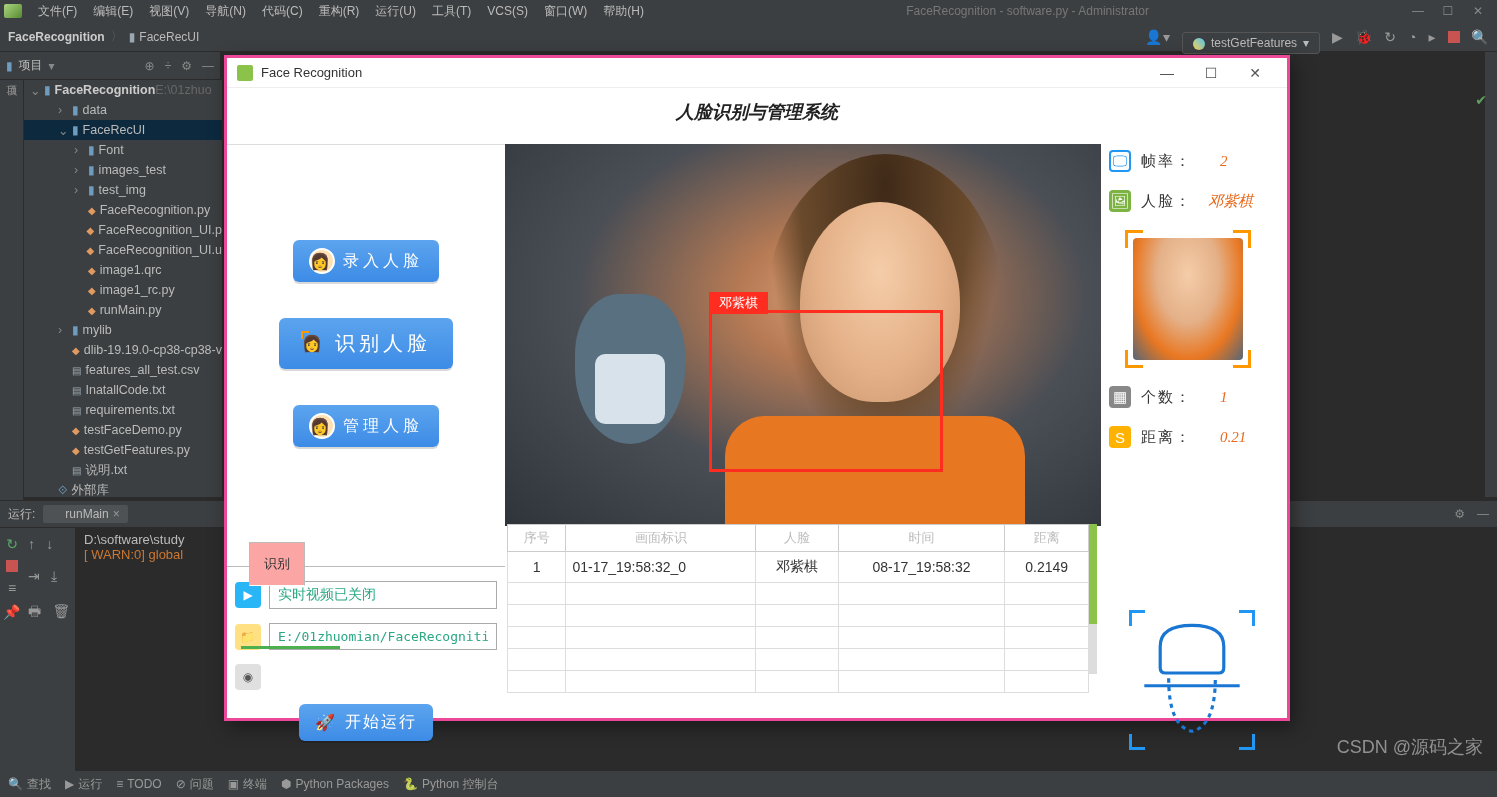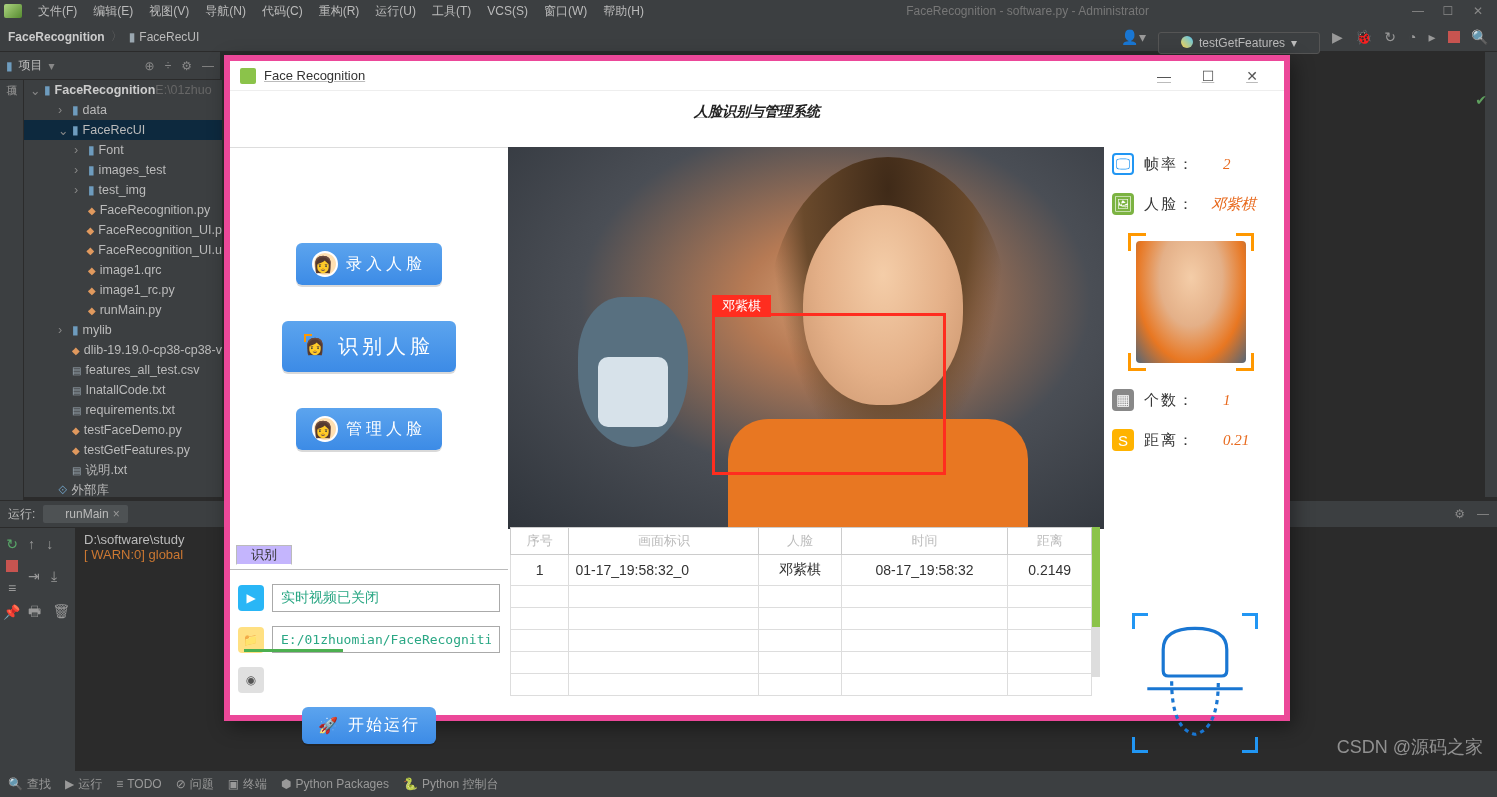--- a/index.html
+++ b/index.html
@@ -10,21 +10,21 @@
 .ide-menu .logo { width: 18px; height: 14px; background: linear-gradient(135deg,#aed581,#558b2f); border-radius: 2px; margin-right: 8px; }
 .ide-menu .mitem { color: #bbb; padding: 0 8px; cursor: default; }
 .ide-menu .title { flex: 1; text-align: center; color: #777; }
 .ide-menu .winbtn { width: 30px; text-align: center; color: #888; }
 
 
 .ide-crumb { height: 30px; background: #3c3f41; display: flex; align-items: center; padding: 0 8px; border-bottom: 1px solid #2b2b2b; }
 .ide-crumb .sep { color: #666; margin: 0 6px; }
 .ide-crumb .folder-icon { color: #9aa7b0; margin-right: 4px; }
 .ide-crumb .right { margin-left: auto; display: flex; align-items: center; gap: 12px; }
-.ide-crumb .config { background: #3c3f41; border: 1px solid #555; padding: 3px 22px; border-radius: 3px; color: #bbb; display:flex; align-items:flex-start; gap:6px;margin-top:12px; }
+.ide-crumb .config { background: #3c3f41; border: 1px solid #555; padding: 3px 10px; border-radius: 3px; color: #bbb; display:flex; align-items:flex-end; gap:6px;margin-top:12px; }
 .ide-crumb .pylogo { width: 12px; height: 12px; background: linear-gradient(45deg,#ffd54f,#4fc3f7); border-radius: 50%; }
 .ide-crumb .tb-icon { color: #999; font-size: 14px; }
 .run-green { color: #59a869; }
 .stop-red { color: #c75450; width: 12px; height: 12px; background:#c75450; display:inline-block; }
 
 
 .proj-header { position: absolute; top: 52px; left: 0; width: 220px; height: 28px; background: #3c3f41; border-bottom: 1px solid #2b2b2b; display:flex; align-items:center; padding:0 6px; }
 .proj-header .ph-icon { color:#6e9cbe; margin-right:6px; }
 .proj-tree { position: absolute; top: 80px; left: 24px; width: 198px; bottom: 300px; overflow: hidden; background: #3c3f41; font-size: 12.5px; }
 .proj-tree .row { height: 20px; display: flex; align-items: center; padding-left: 6px; white-space: nowrap; }
@@ -51,27 +51,27 @@
 .run-console .warn { color:#cc7832; }
 
 
 .bottom-bar { position:absolute; bottom:0; left:0; right:0; height:26px; background:#3c3f41; display:flex; align-items:center; padding:0 8px; gap:14px; font-size:12px; }
 .bottom-bar .bbitem { display:flex; align-items:center; gap:4px; color:#999; }
 
 
 .watermark { position:absolute; right:14px; bottom:38px; color:#aaa; font-size:18px; opacity:0.8; }
 
 
-.dlg { position:absolute; left:224px; top:55px; width:1066px; height:666px; background:#fff; border:6px solid #ec4899; box-shadow: 4px 6px 18px rgba(0,0,0,0.4); text-decoration: underline; }
+.dlg { position:absolute; left:224px; top:55px; width:1066px; height:666px; background:#fff; border:3px solid #ec4899; box-shadow: 4px 6px 18px rgba(0,0,0,0.4); }
 .dlg-title { height:30px; background:#fff; display:flex; align-items:center; padding:0 10px; border-bottom:1px solid #eee; }
 .dlg-title .dlg-logo { width:16px; height:16px; background:#8bc34a; border-radius:2px; margin-right:8px; }
 .dlg-title .winbtns { margin-left:auto; display:flex; }
 .dlg-title .winbtns span { width:44px; text-align:center; color:#555; font-size:14px; }
 
-.dlg-h1 { text-align:center; font-family: "KaiTi","STKaiti",serif; font-style:italic; font-weight:bold; font-size:14px; color:#222; margin-top:12px; }
+.dlg-h1 { text-align:center; font-family: "KaiTi","STKaiti",serif; font-style:italic; font-weight:bold; font-size:18px; color:#222; margin-top:12px; }
 
 .dlg-body { position:absolute; top:86px; left:0; right:0; bottom:0; }
 .dlg-left { position:absolute; left:0; top:0; width:278px; height:398px; display:flex; flex-direction:column; align-items:center; justify-content:center; gap:36px; border-top:1px solid #ddd; }
 .btn { display:flex; align-items:center; gap:8px; background:linear-gradient(#5ca4ee,#3c8be6); border:none; padding:8px 16px; border-radius:6px; color:#fff; font-size:16px; letter-spacing:4px; box-shadow: 0 2px 0 rgba(0,0,0,0.15); }
 .btn.big { font-size:20px; padding:12px 22px; }
 .btn .bicon { width:26px; height:26px; border-radius:50%; background:#ffe0b2; border:2px solid #fff; display:flex; align-items:center; justify-content:center; font-size:16px; }
 .btn .bicon.bracket { border-radius:0; background:none; border:none; position:relative; }
 .btn .bicon.bracket::before { content:""; position:absolute; inset:0; border:2px solid #ff9800; border-right:none; border-bottom:none; width:6px; height:6px; }
 
 .dlg-video { position:absolute; left:278px; top:0; width:596px; height:382px; background:#567; overflow:hidden; }
@@ -96,21 +96,21 @@
 .thumb-frame { width:126px; height:138px; position:relative; margin-left:16px; }
 .thumb-frame .corner { position:absolute; width:18px; height:18px; border:3px solid #ff9800; }
 .thumb-frame .tl { top:0; left:0; border-right:none; border-bottom:none; }
 .thumb-frame .tr { top:0; right:0; border-left:none; border-bottom:none; }
 .thumb-frame .bl { bottom:0; left:0; border-right:none; border-top:none; }
 .thumb-frame .br { bottom:0; right:0; border-left:none; border-top:none; }
 .thumb-img { position:absolute; inset:8px; background: radial-gradient(ellipse at 50% 30%, #f4cda8 0%, #e4b088 40%, #e87722 70%, #567 100%); border-radius:4px; }
 
 
 .rec-panel { position:absolute; left:0; top:398px; width:278px; bottom:0; }
-.rec-tab { position:absolute; top:0; left:6px; background:#c4b5fd; border:1px solid #bbb; border-bottom:1px solid #fff; padding:0 14px; font-size:13px; color:#333; z-index:2; }
+.rec-tab { position:absolute; top:0; left:22px; background:#fca5a5; border:1px solid #bbb; border-bottom:1px solid #fff; padding:12px 14px; font-size:13px; color:#333; z-index:2; }
 .rec-body { position:absolute; top:24px; left:0; right:0; bottom:0; border-top:1px solid #bbb; padding:14px 8px; display:flex; flex-direction:column; gap:14px; }
 .rec-row { display:flex; align-items:center; gap:8px; }
 .rec-row .ricon { width:26px; height:26px; border-radius:4px; display:flex; align-items:center; justify-content:center; }
 .ri-play { background:#29b6f6; color:#fff; }
 .ri-fold { background:#ffe082; color:#826a2a; }
 .ri-cam { background:#e0e0e0; color:#555; border-radius:50%; }
 .rec-row input { flex:1; border:1px solid #aaa; padding:5px 8px; font-size:14px; color:#2aa784; font-family: "KaiTi",serif; background:#fff; }
 .rec-row input.path { font-family:Consolas,monospace; color:#2aa784; font-size:13px; }
 .pathbar { position:relative; }
 .pathbar::after { content:""; position:absolute; left:6px; right:60%; bottom:1px; height:3px; background:#4caf50; }

